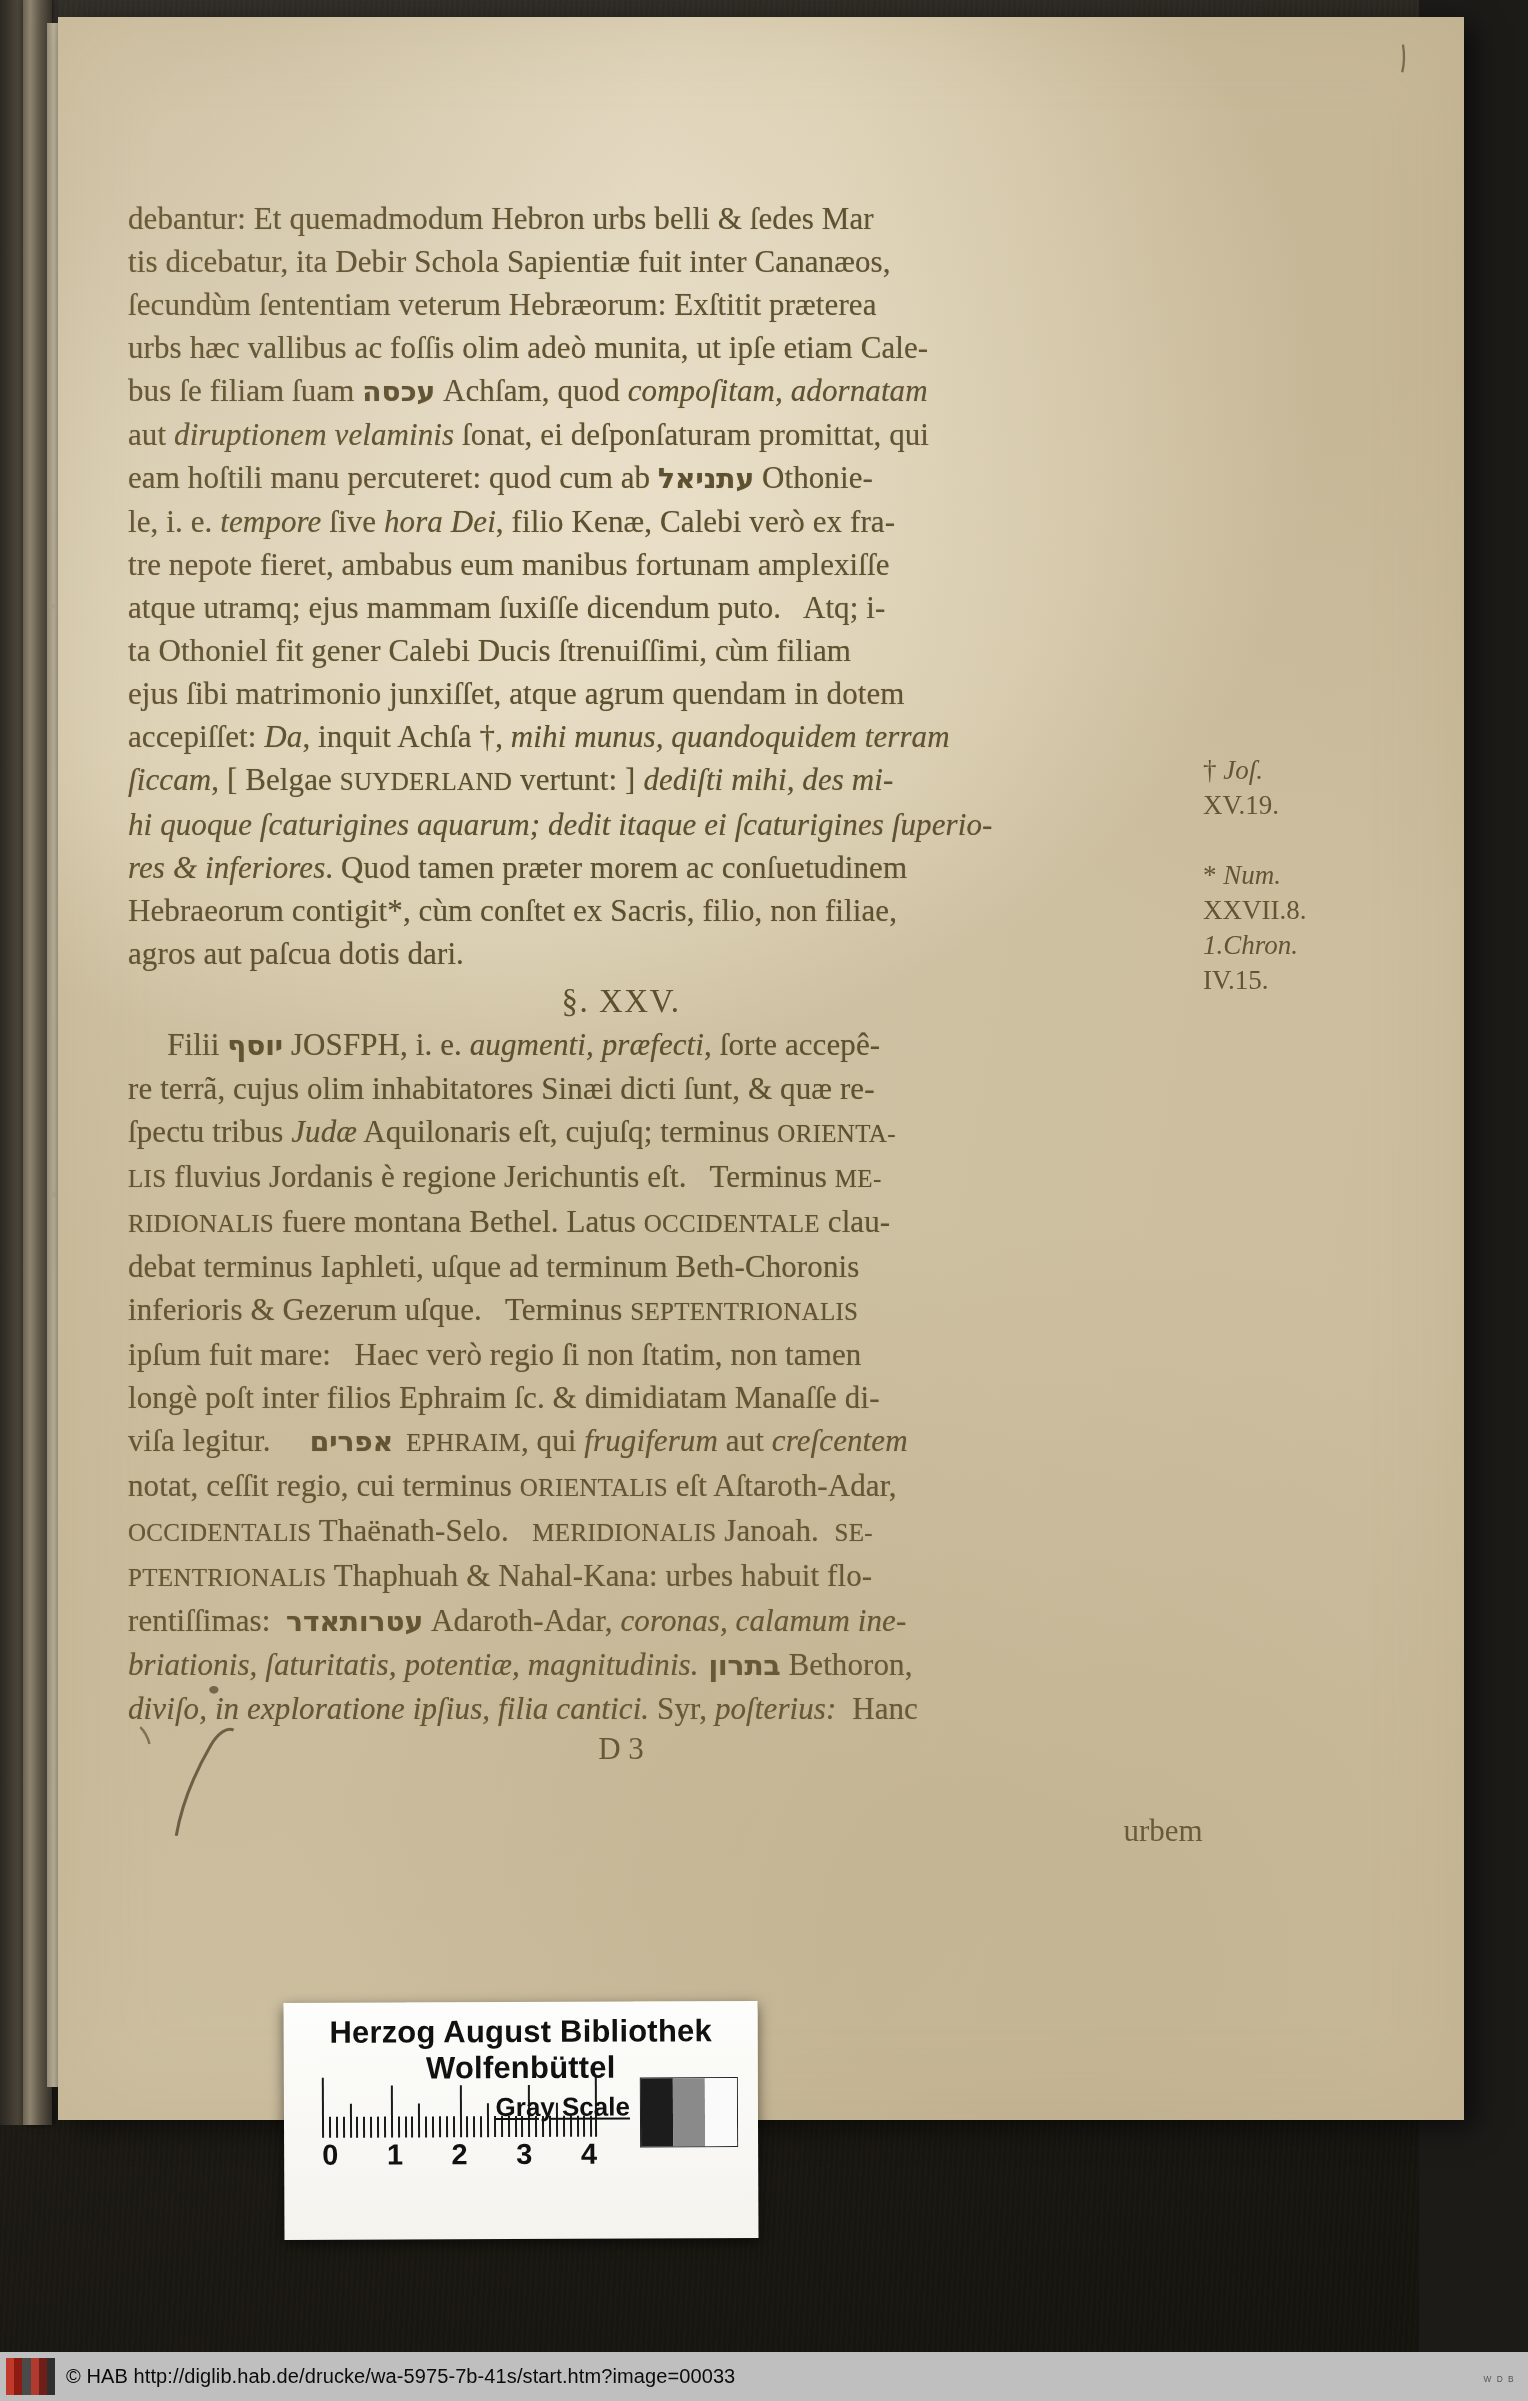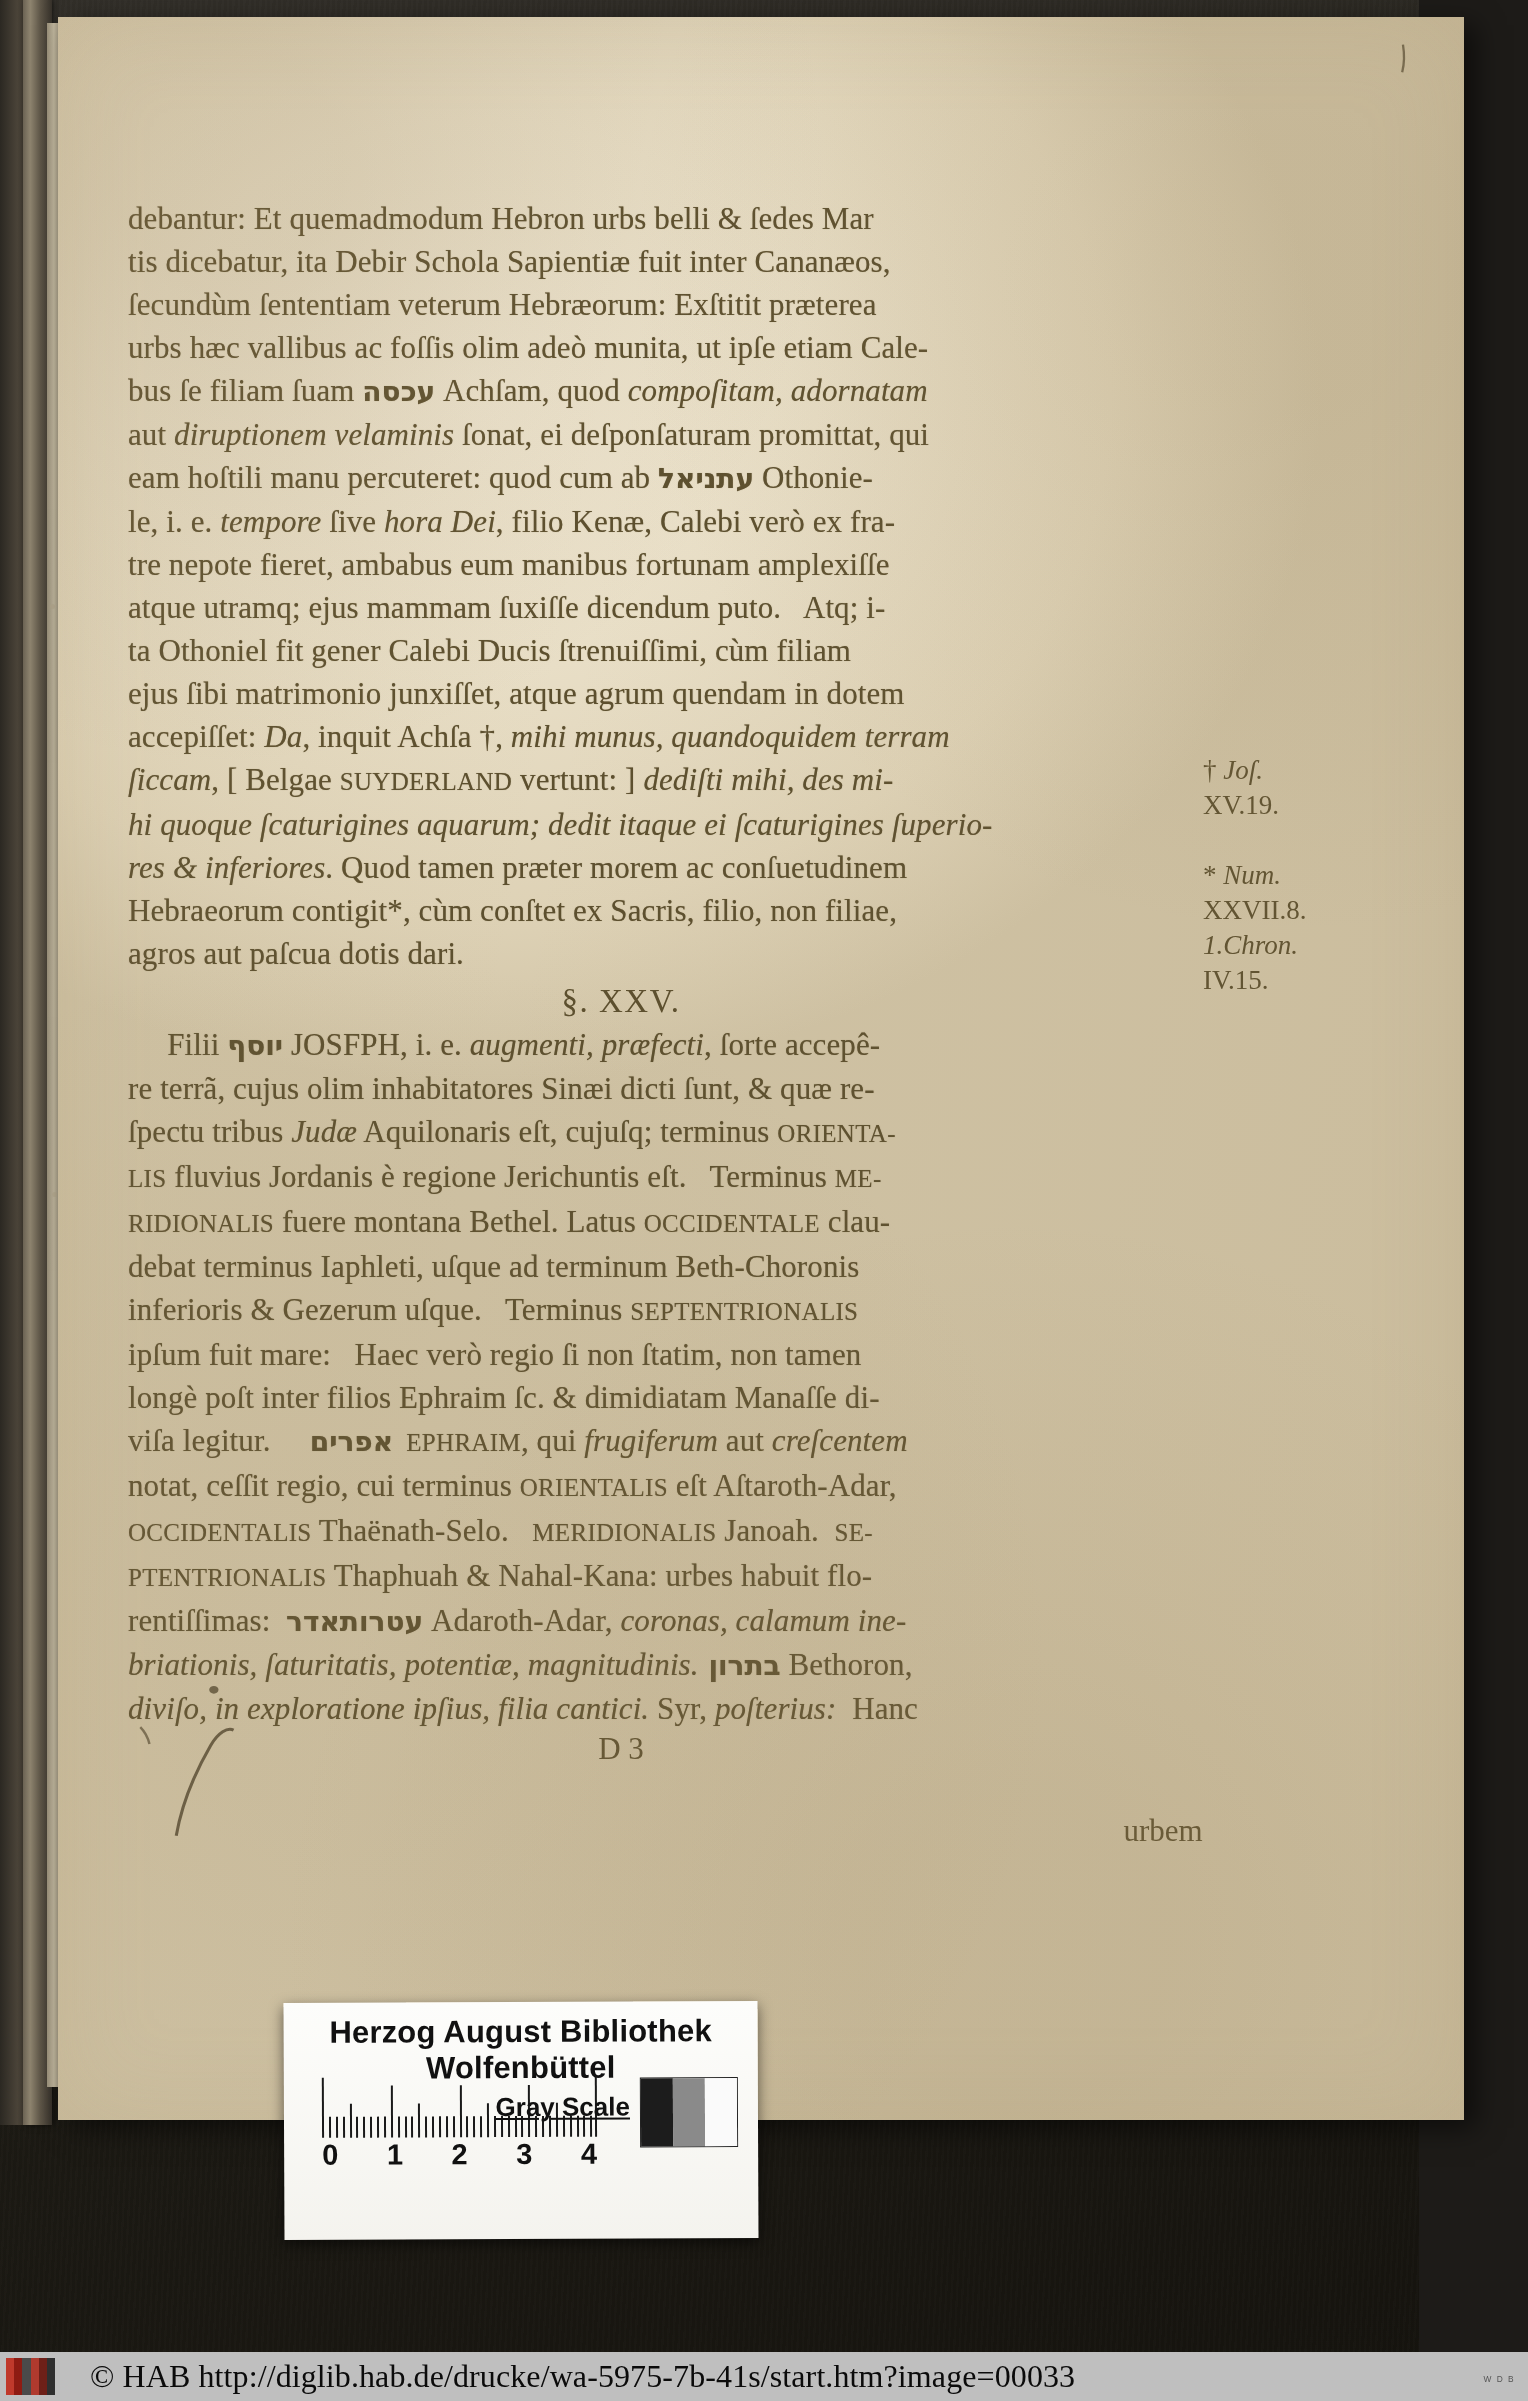--- a/index.html
+++ b/index.html
@@ -147,23 +147,23 @@
     display:flex; border:0.8px solid #222;
   }
   .gs-chips span{ flex:1 1 0; }
 
   
   .footer{
     position:absolute; left:0; bottom:0; width:1529px; height:49px;
     background:#bfbfbf; display:flex; align-items:center;
   }
   .footer-text{
-    font-family:Liberation Serif, serif;
-    font-size:32px; color:#0b0b0b; white-space:pre;
-    margin-left: 90px; letter-spacing:0.1px;
+    font-family:Liberation Sans, sans-serif;
+    font-size:20px; color:#0b0b0b; white-space:pre;
+    margin-left: 66px; letter-spacing:0.1px;
   }
   .colorbar{
     position:absolute; left:6.1px; top:6.1px; width:49px; height:37px;
     display:flex;
   }
   .colorbar span{ flex:1 1 0; }
   .wdb{
     position:absolute; right:13.8px; bottom:17px;
     font-family:"Liberation Sans", sans-serif; font-size:8.4px;
     color:#555; letter-spacing:1.5px;

